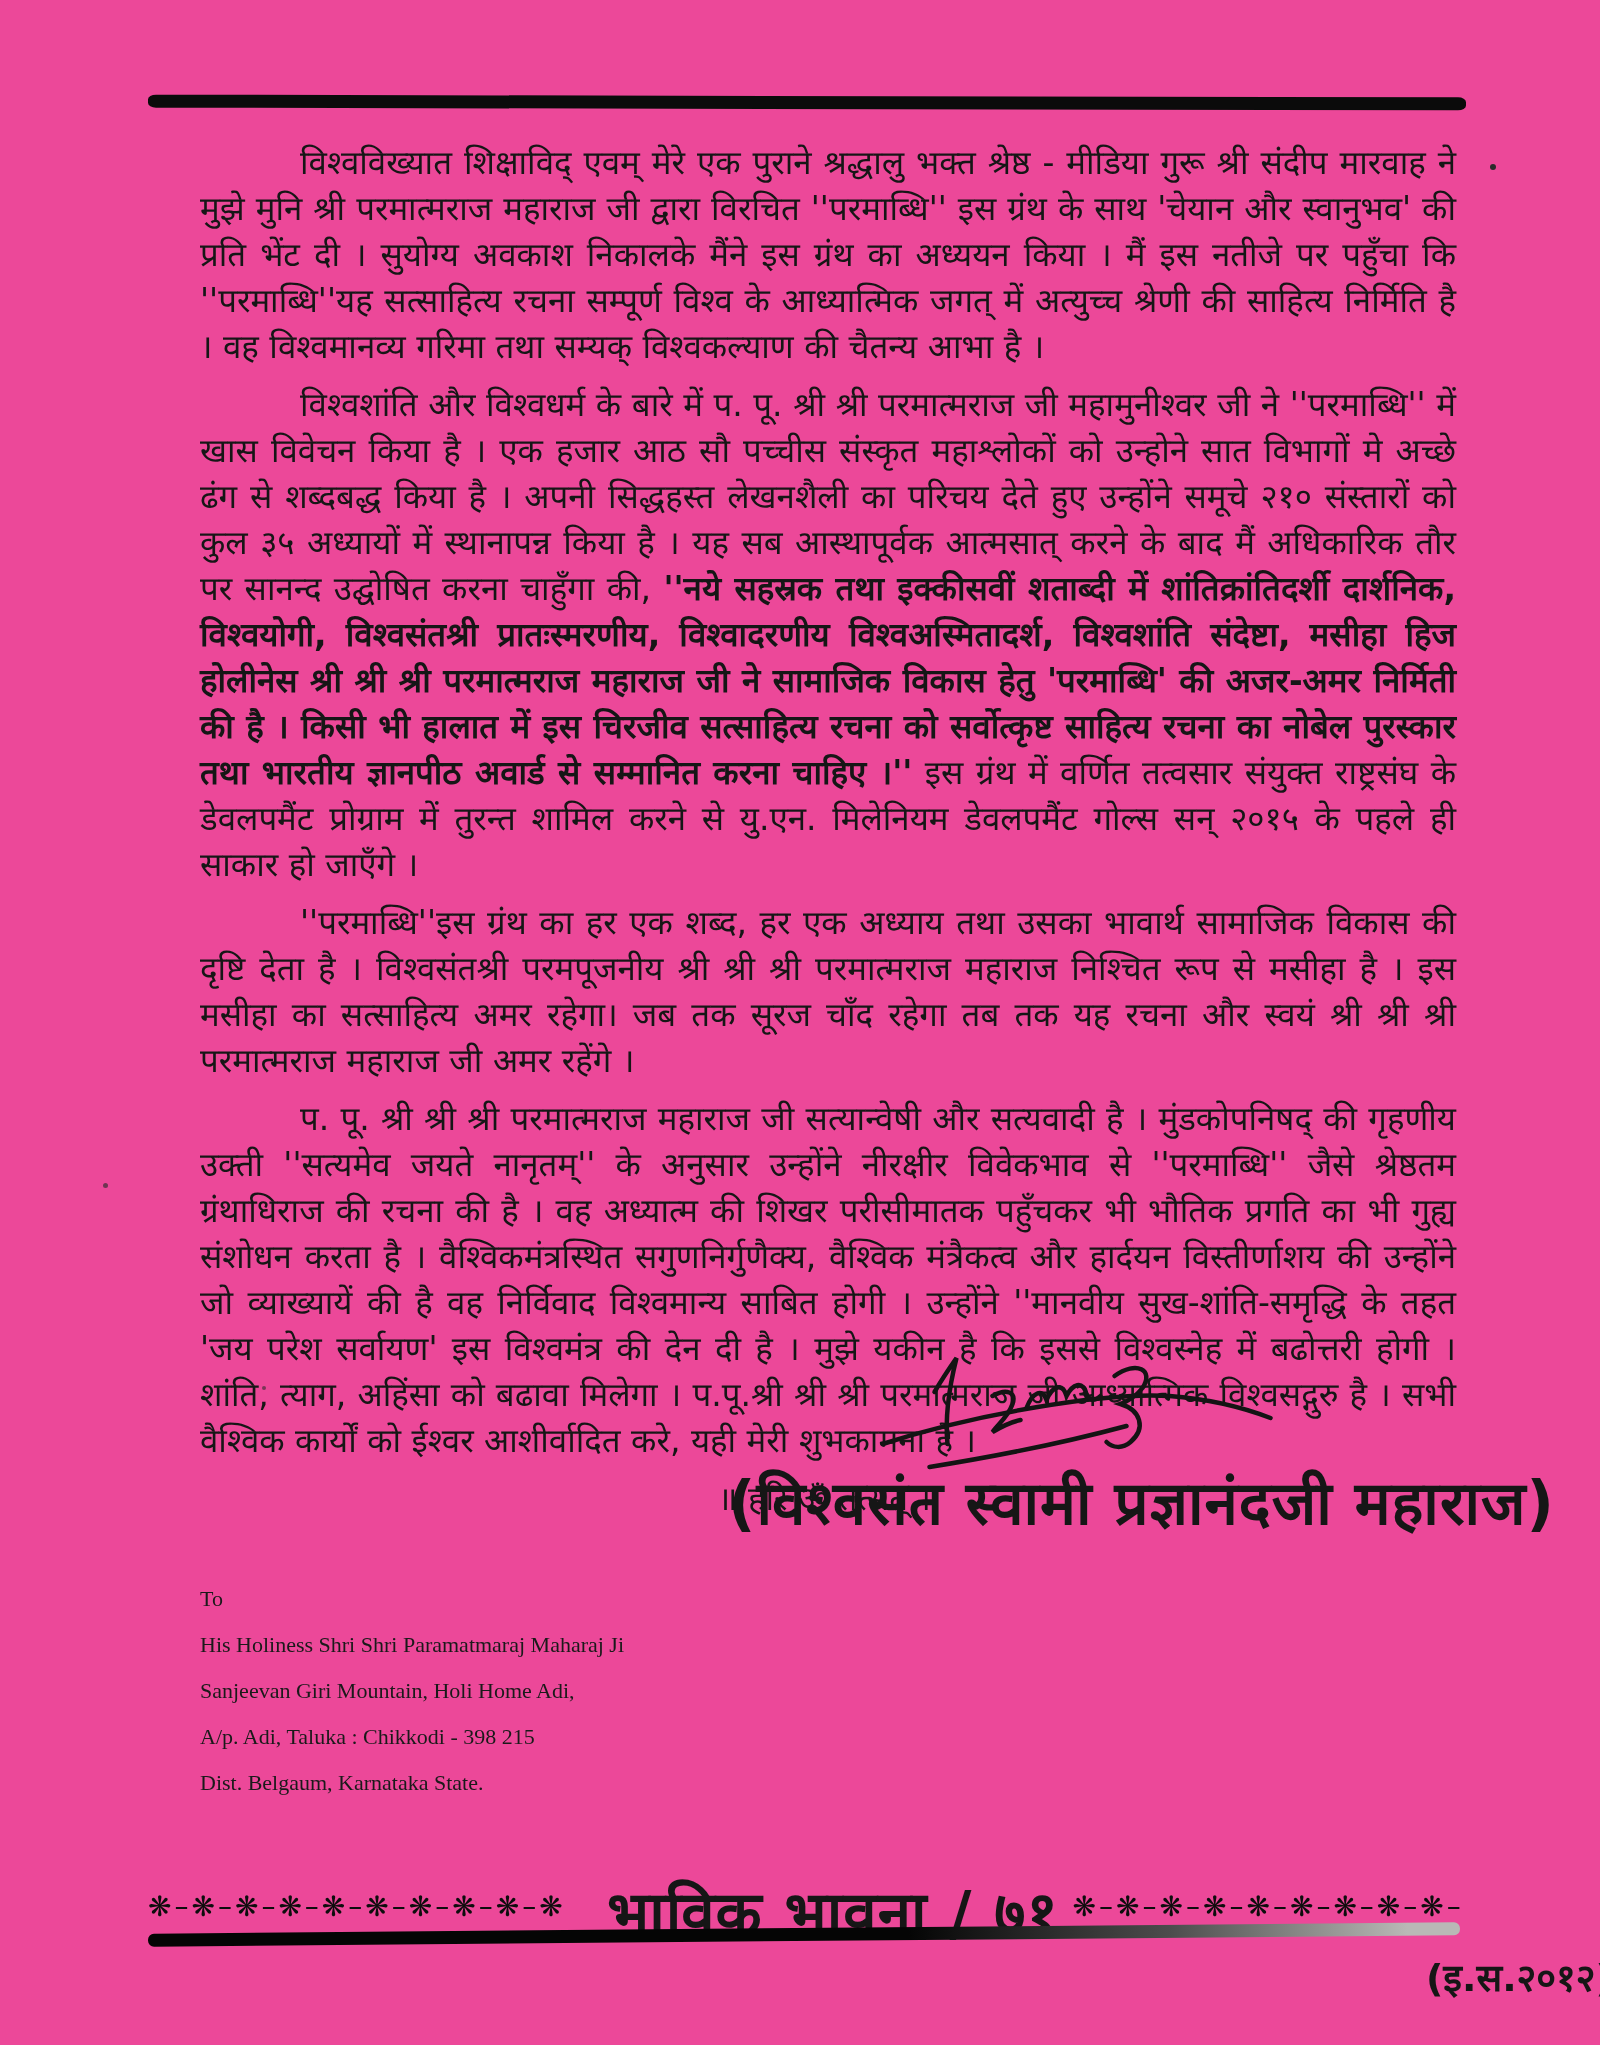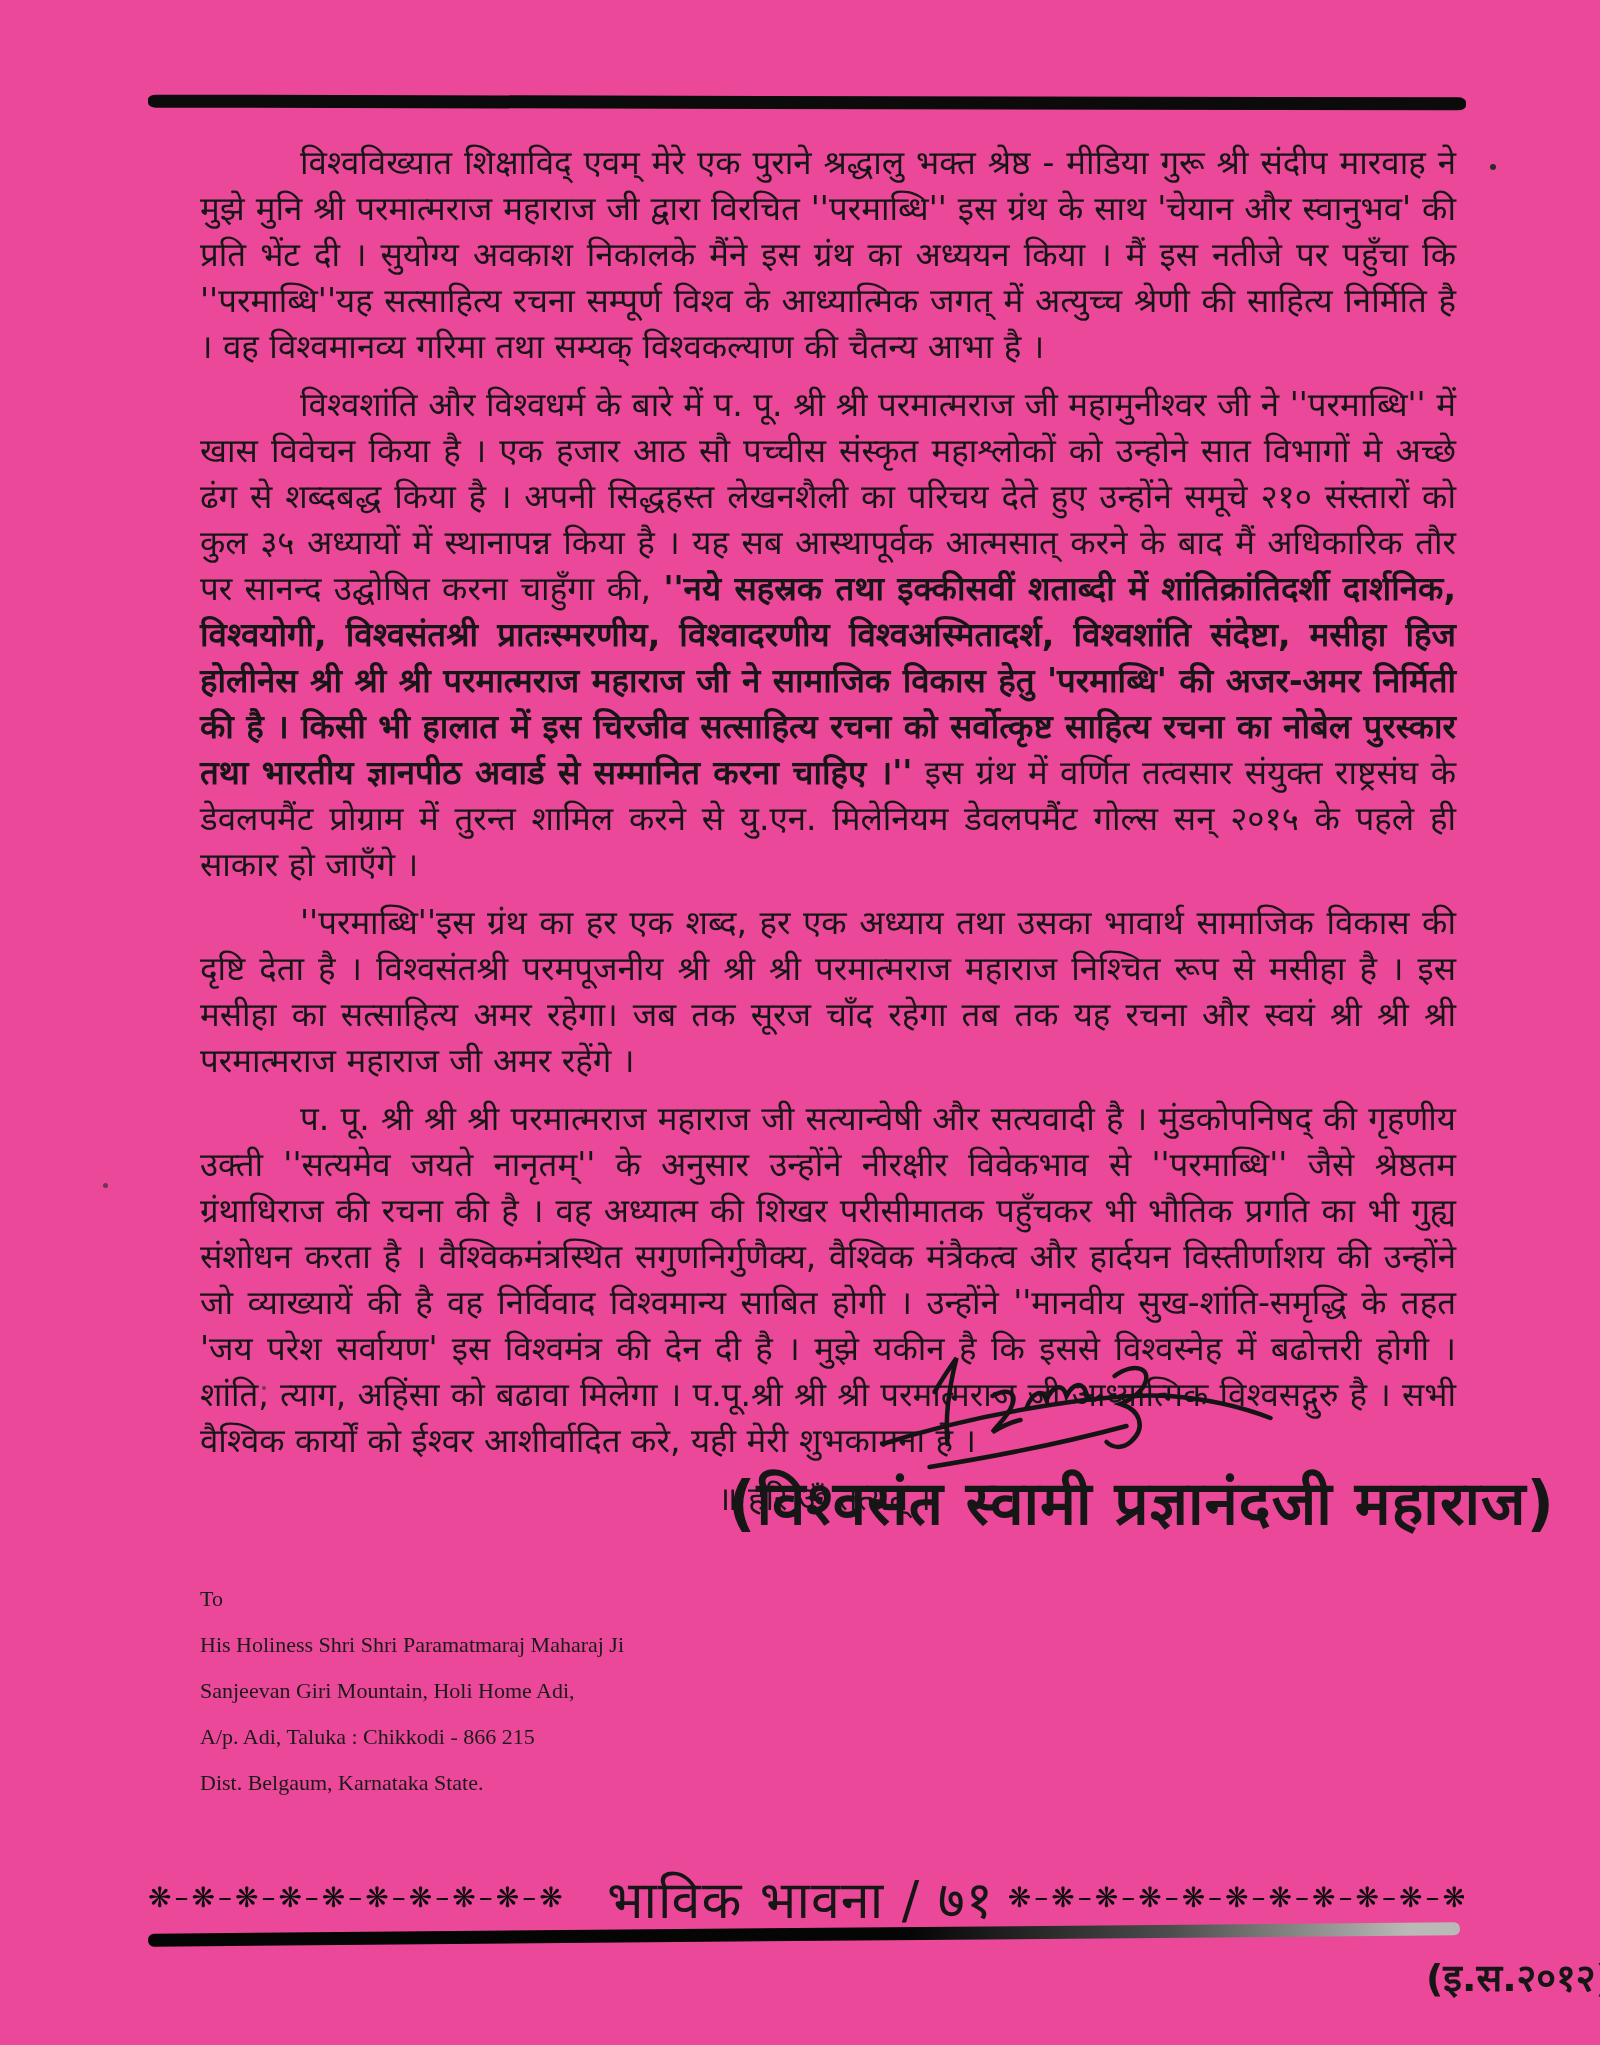--- a/index.html
+++ b/index.html
@@ -47,22 +47,22 @@
     position:absolute;left:148px;top:1862px;width:1316px;
     display:flex;align-items:center;
   }
   .orn{
     font-size:28px;letter-spacing:3px;white-space:nowrap;overflow:hidden;
     color:#0d0d0d;flex:none;line-height:60px;
   }
   .orn-left{width:445px;}
   .orn-right{flex:1;width:auto;}
   .footer-title{
-    flex:none;font-size:52px;font-weight:normal;white-space:nowrap;
-    padding:0 14px;letter-spacing:1px;
+    flex:none;font-size:60px;font-weight:bold;white-space:nowrap;
+    padding:0 14px;letter-spacing:1px;margin-top:8px;
   }
   .footer-rule{
     position:absolute;left:148px;top:1928px;width:1312px;height:13px;
     transform:rotate(-0.5deg);border-radius:6px;
     background:linear-gradient(to right,#050505 0%,#050505 58%,#4d4d4d 78%,#b9b9b6 96%);
   }
   .footer-year-wrap{position:absolute;left:0;top:1950px;width:1600px;text-align:right;}
   .footer-year{display:inline-block;transform:translateX(13px);font-size:38px;font-weight:bold;}
   
   .speck{position:absolute;background:#2b2b2b;border-radius:50%;}
@@ -98,21 +98,21 @@
     <path d="M152,56 C158,40 168,36 172,48 C178,34 188,30 192,44 C198,32 208,28 212,42 C214,48 220,50 226,44"></path>
     <path d="M240,24 C262,8 280,18 268,36 C262,44 252,50 246,52 C266,58 272,76 256,90 C248,97 238,96 232,90"></path>
   </svg>
 
   <div class="signatory">(विश्वसंत स्वामी प्रज्ञानंदजी महाराज)</div>
 
   <div class="address">
     <div>To</div>
     <div>His Holiness Shri Shri Paramatmaraj Maharaj Ji</div>
     <div>Sanjeevan Giri Mountain, Holi Home Adi,</div>
-    <div>A/p. Adi, Taluka : Chikkodi - 866 215</div>
+    <div>A/p. Adi, Taluka : Chikkodi - 398 215</div>
     <div>Dist. Belgaum, Karnataka State.</div>
   </div>
 
   <div class="footer-row">
     <span class="orn orn-left">❋–❋–❋–❋–❋–❋–❋–❋–❋–❋</span>
     <span class="footer-title">भाविक भावना / ७१</span>
     <span class="orn orn-right">❋–❋–❋–❋–❋–❋–❋–❋–❋–❋–❋–❋</span>
   </div>
 
   <div class="footer-rule"></div>

